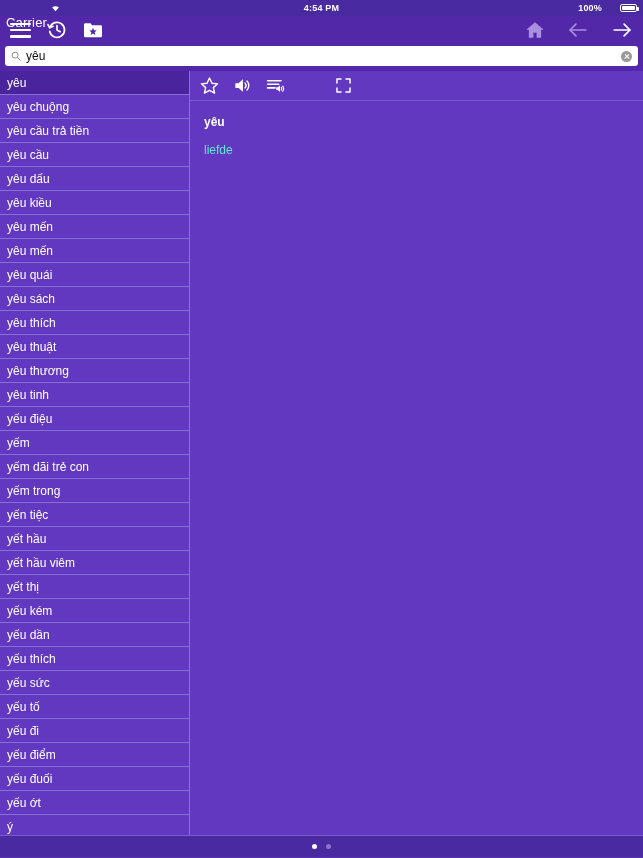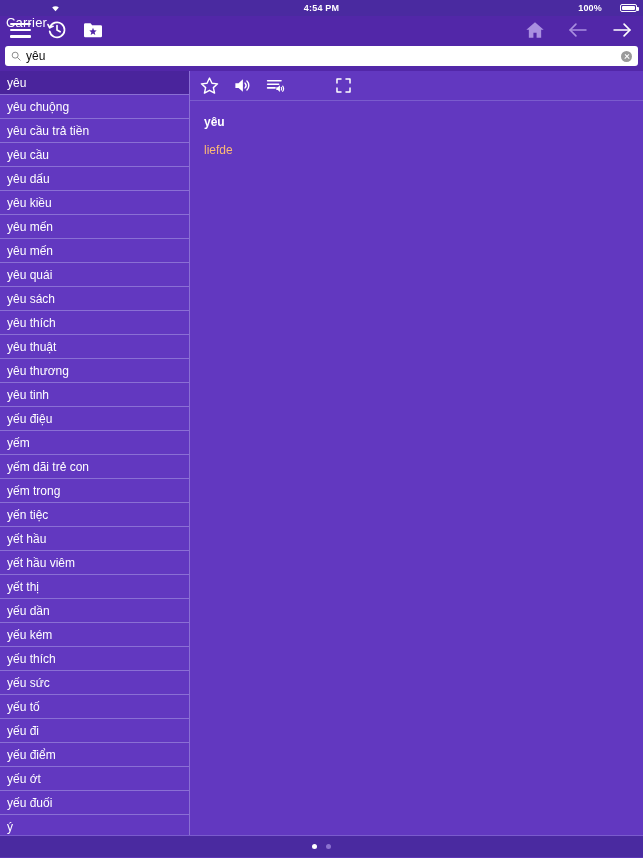--- a/index.html
+++ b/index.html
@@ -95,21 +95,21 @@
   .detailpane{ flex:1 1 auto; height:100%; background:#6238c0; display:flex; flex-direction:column; }
   .detail-toolbar{
     height:30px; display:flex; align-items:center;
     padding:0 10px; gap:14px;
     border-bottom:1px solid #7a5bcd;
   }
   .tb-icon{ display:flex; align-items:center; justify-content:center; cursor:pointer; }
   .tb-gap{ width:22px; }
   .detail-body{ flex:1 1 auto; padding:14px 0 0 14px; }
   .headword{ color:#ffffff; font-size:12px; font-weight:bold; margin-bottom:14px; }
-  .translation{ color:#fdba74; font-size:12px; }
+  .translation{ color:#5eead4; font-size:12px; }
 
   
   .bottombar{
     height:22px; background:#4a2aa0;
     display:flex; align-items:center; justify-content:center; gap:9px;
     border-top:1px solid #7a5bcd;
   }
   .dot{ width:5px; height:5px; border-radius:50%; background:#8b72cf; }
   .dot.active{ background:#ffffff; }
 </style>
@@ -209,29 +209,29 @@
         <div class="list-row">yêu thương</div>
         <div class="list-row">yêu tinh</div>
         <div class="list-row">yếu điệu</div>
         <div class="list-row">yếm</div>
         <div class="list-row">yếm dãi trẻ con</div>
         <div class="list-row">yếm trong</div>
         <div class="list-row">yến tiệc</div>
         <div class="list-row">yết hầu</div>
         <div class="list-row">yết hầu viêm</div>
         <div class="list-row">yết thị</div>
+        <div class="list-row">yếu kém</div>
         <div class="list-row">yếu dần</div>
-        <div class="list-row">yếu kém</div>
         <div class="list-row">yếu thích</div>
         <div class="list-row">yếu sức</div>
         <div class="list-row">yếu tố</div>
         <div class="list-row">yếu đi</div>
         <div class="list-row">yếu điểm</div>
+        <div class="list-row">yếu đuối</div>
         <div class="list-row">yếu ớt</div>
-        <div class="list-row">yếu đuối</div>
         <div class="list-row">ý</div>
       </div>
 
     <div class="detailpane">
       <div class="detail-toolbar">
         <div class="tb-icon">
           <svg width="19" height="19" viewBox="0 0 24 24" fill="none" stroke="#ffffff" stroke-width="1.8" stroke-linejoin="round">
             <polygon points="12,2.6 15.1,9.1 22.2,9.9 16.9,14.7 18.4,21.6 12,18.1 5.6,21.6 7.1,14.7 1.8,9.9 8.9,9.1"></polygon>
           </svg>
         </div>

